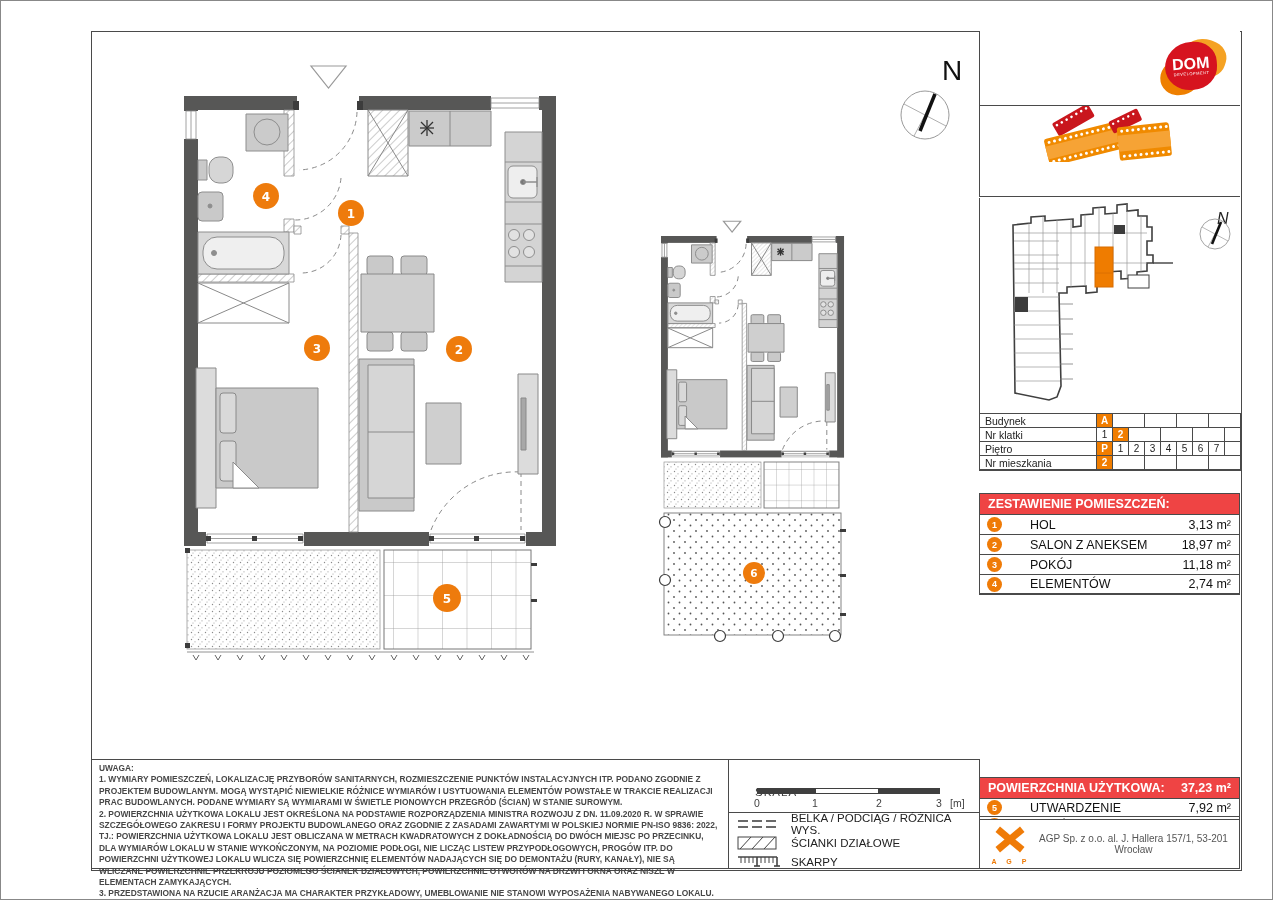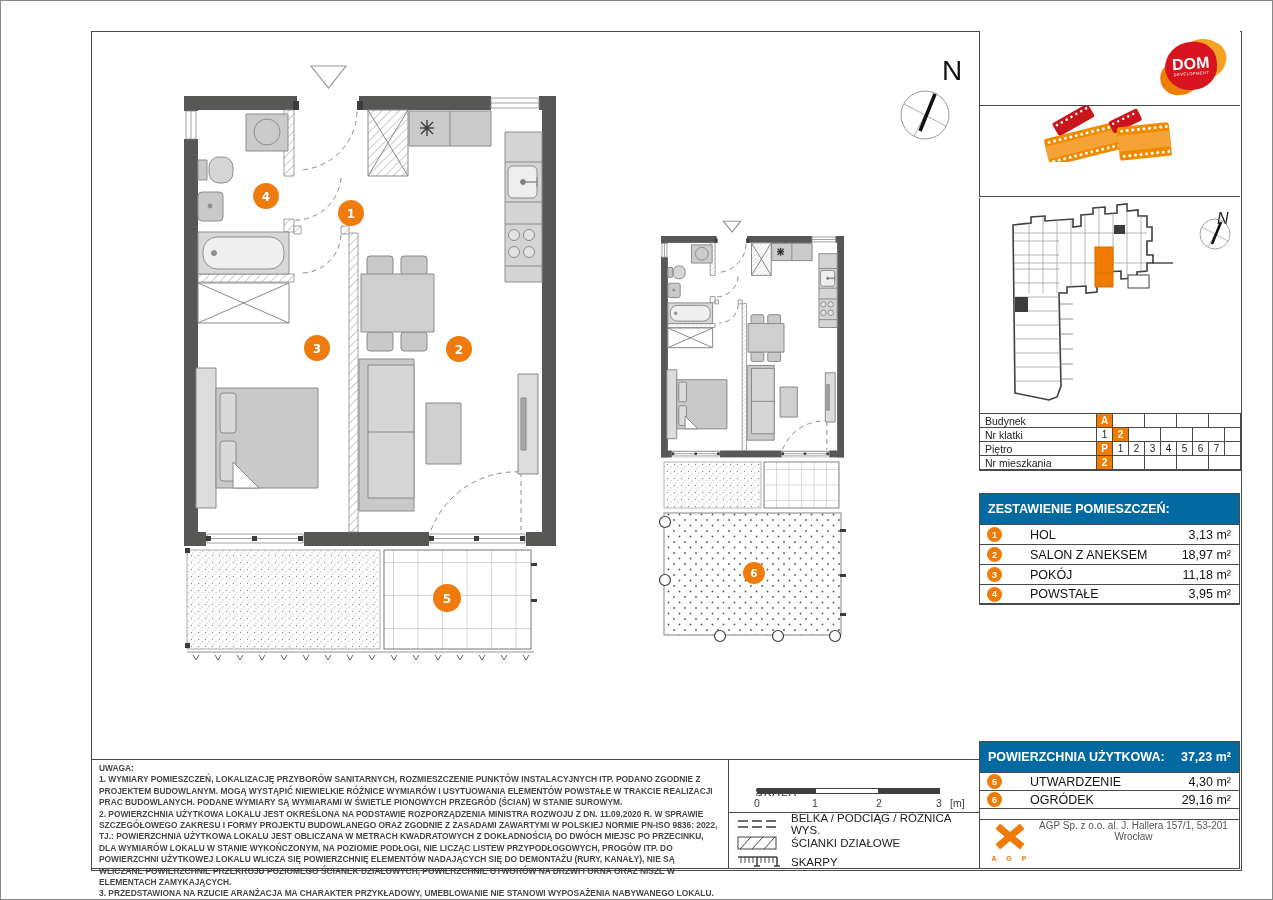--- a/index.html
+++ b/index.html
@@ -15,31 +15,31 @@
   .domred{display:flex;flex-direction:column;align-items:center;justify-content:center;color:#fff;}
   #sb-logo{top:105px;height:91px;border-bottom:1px solid #4a4a4a;text-align:center;}
   .hubska{position:absolute;left:0;right:0;top:56px;font-size:27px;font-weight:bold;letter-spacing:-1px;color:#111;}
   #sb-plan{top:197px;height:215px;}
   #sb-table{top:412px;}
   table.loc{border-collapse:collapse;width:261px;table-layout:fixed;}
   table.loc td{border:1px solid #4a4a4a;height:13px;font-size:10px;text-align:center;padding:0;color:#222;}
   table.loc td.lbl{text-align:left;padding-left:5px;font-size:10.5px;}
   table.loc tr:last-child td{border-bottom:2px solid #4a4a4a;}
   td.hl{background:#f07d00;color:#fff !important;font-weight:bold;}
-  .orangehead{background:#0369a1;color:#fff;font-weight:bold;font-size:12.5px;display:flex;align-items:center;height:32px;padding:0 8px;border:1px solid #4a4a4a;box-sizing:border-box;justify-content:space-between;}
+  .orangehead{background:#ef4444;color:#fff;font-weight:bold;font-size:12.5px;display:flex;align-items:center;height:22px;padding:0 8px;border:1px solid #4a4a4a;box-sizing:border-box;justify-content:space-between;}
   #sb-rooms{top:492px;}
-  #sb-area{top:740px;}
+  #sb-area{top:776px;}
   .lrow{display:flex;align-items:center;height:20px;border:1px solid #4a4a4a;border-top:none;box-sizing:border-box;font-size:12.5px;color:#111;background:#fff;}
   .lrow.small{height:18px;}
   .lrow.last{border-bottom:2px solid #4a4a4a;}
   .lrow .dot{width:15px;height:15px;border-radius:50%;background:#ef7b07;color:#fff;font-size:9px;font-weight:bold;display:flex;align-items:center;justify-content:center;margin-left:7px;}
   .lrow .nm{margin-left:28px;}
   .lrow .ar{margin-left:auto;margin-right:8px;}
   .emptyrow{height:16px;border:1px solid #4a4a4a;border-top:none;border-bottom:2px solid #4a4a4a;box-sizing:border-box;background:#fff;}
-  #sb-agp{top:818px;height:50px;border:1px solid #4a4a4a;display:flex;}
+  #sb-agp{top:818px;height:50px;border:1px solid #4a4a4a;display:flex;align-items:center;}
   .agplogo{width:46px;margin-left:8px;text-align:center;position:relative;height:42px;}
   .agpx{position:absolute;left:6px;top:2px;width:32px;height:28px;}
   .agpbar{position:absolute;left:0;top:11px;width:32px;height:7px;background:#ef7b07;}
   .agpletters{position:absolute;bottom:0;left:0;right:0;font-size:7px;font-weight:bold;color:#ef7b07;letter-spacing:4px;}
   .agpaddr{flex:1;text-align:center;font-size:10px;color:#555;padding-right:6px;}
   
   #uwaga{left:90px;top:758px;width:638px;height:110px;border:1px solid #4a4a4a;box-sizing:border-box;font-size:8.4px;line-height:11.4px;color:#474747;padding:3px 7px;font-weight:bold;}
   #skala{left:727px;top:758px;width:252px;height:54px;border:1px solid #4a4a4a;box-sizing:border-box;}
   #legendbox{left:727px;top:811px;width:252px;height:57px;border:1px solid #4a4a4a;box-sizing:border-box;}
   .skalalbl{position:absolute;left:26px;top:6px;font-size:11.5px;color:#3f3f3f;letter-spacing:1px;margin-top:20px;}
@@ -507,34 +507,34 @@
       <span class="nm">SALON Z ANEKSEM</span>
       <span class="ar">18,97 m²</span>
     </div>
     <div class="lrow">
       <span class="dot">3</span>
       <span class="nm">POKÓJ</span>
       <span class="ar">11,18 m²</span>
     </div>
     <div class="lrow last">
       <span class="dot">4</span>
-      <span class="nm">POWSTAŁE</span>
-      <span class="ar">3,95 m²</span>
+      <span class="nm">ELEMENTÓW</span>
+      <span class="ar">2,74 m²</span>
     </div>
   </div>
 
   <div class="abs sbox" id="sb-area" style="border-left:none;">
     <div class="orangehead">
       <span>POWIERZCHNIA UŻYTKOWA:</span>
         <span>37,23 m²</span>
     </div>
     <div class="lrow small">
       <span class="dot">5</span>
       <span class="nm">UTWARDZENIE</span>
-      <span class="ar">4,30 m²</span>
+      <span class="ar">7,92 m²</span>
     </div>
     <div class="lrow small">
       <span class="dot">6</span>
       <span class="nm">OGRÓDEK</span>
       <span class="ar">29,16 m²</span>
     </div>
     <div class="emptyrow"></div>
   </div>
 
   <div class="abs sbox" id="sb-agp">

